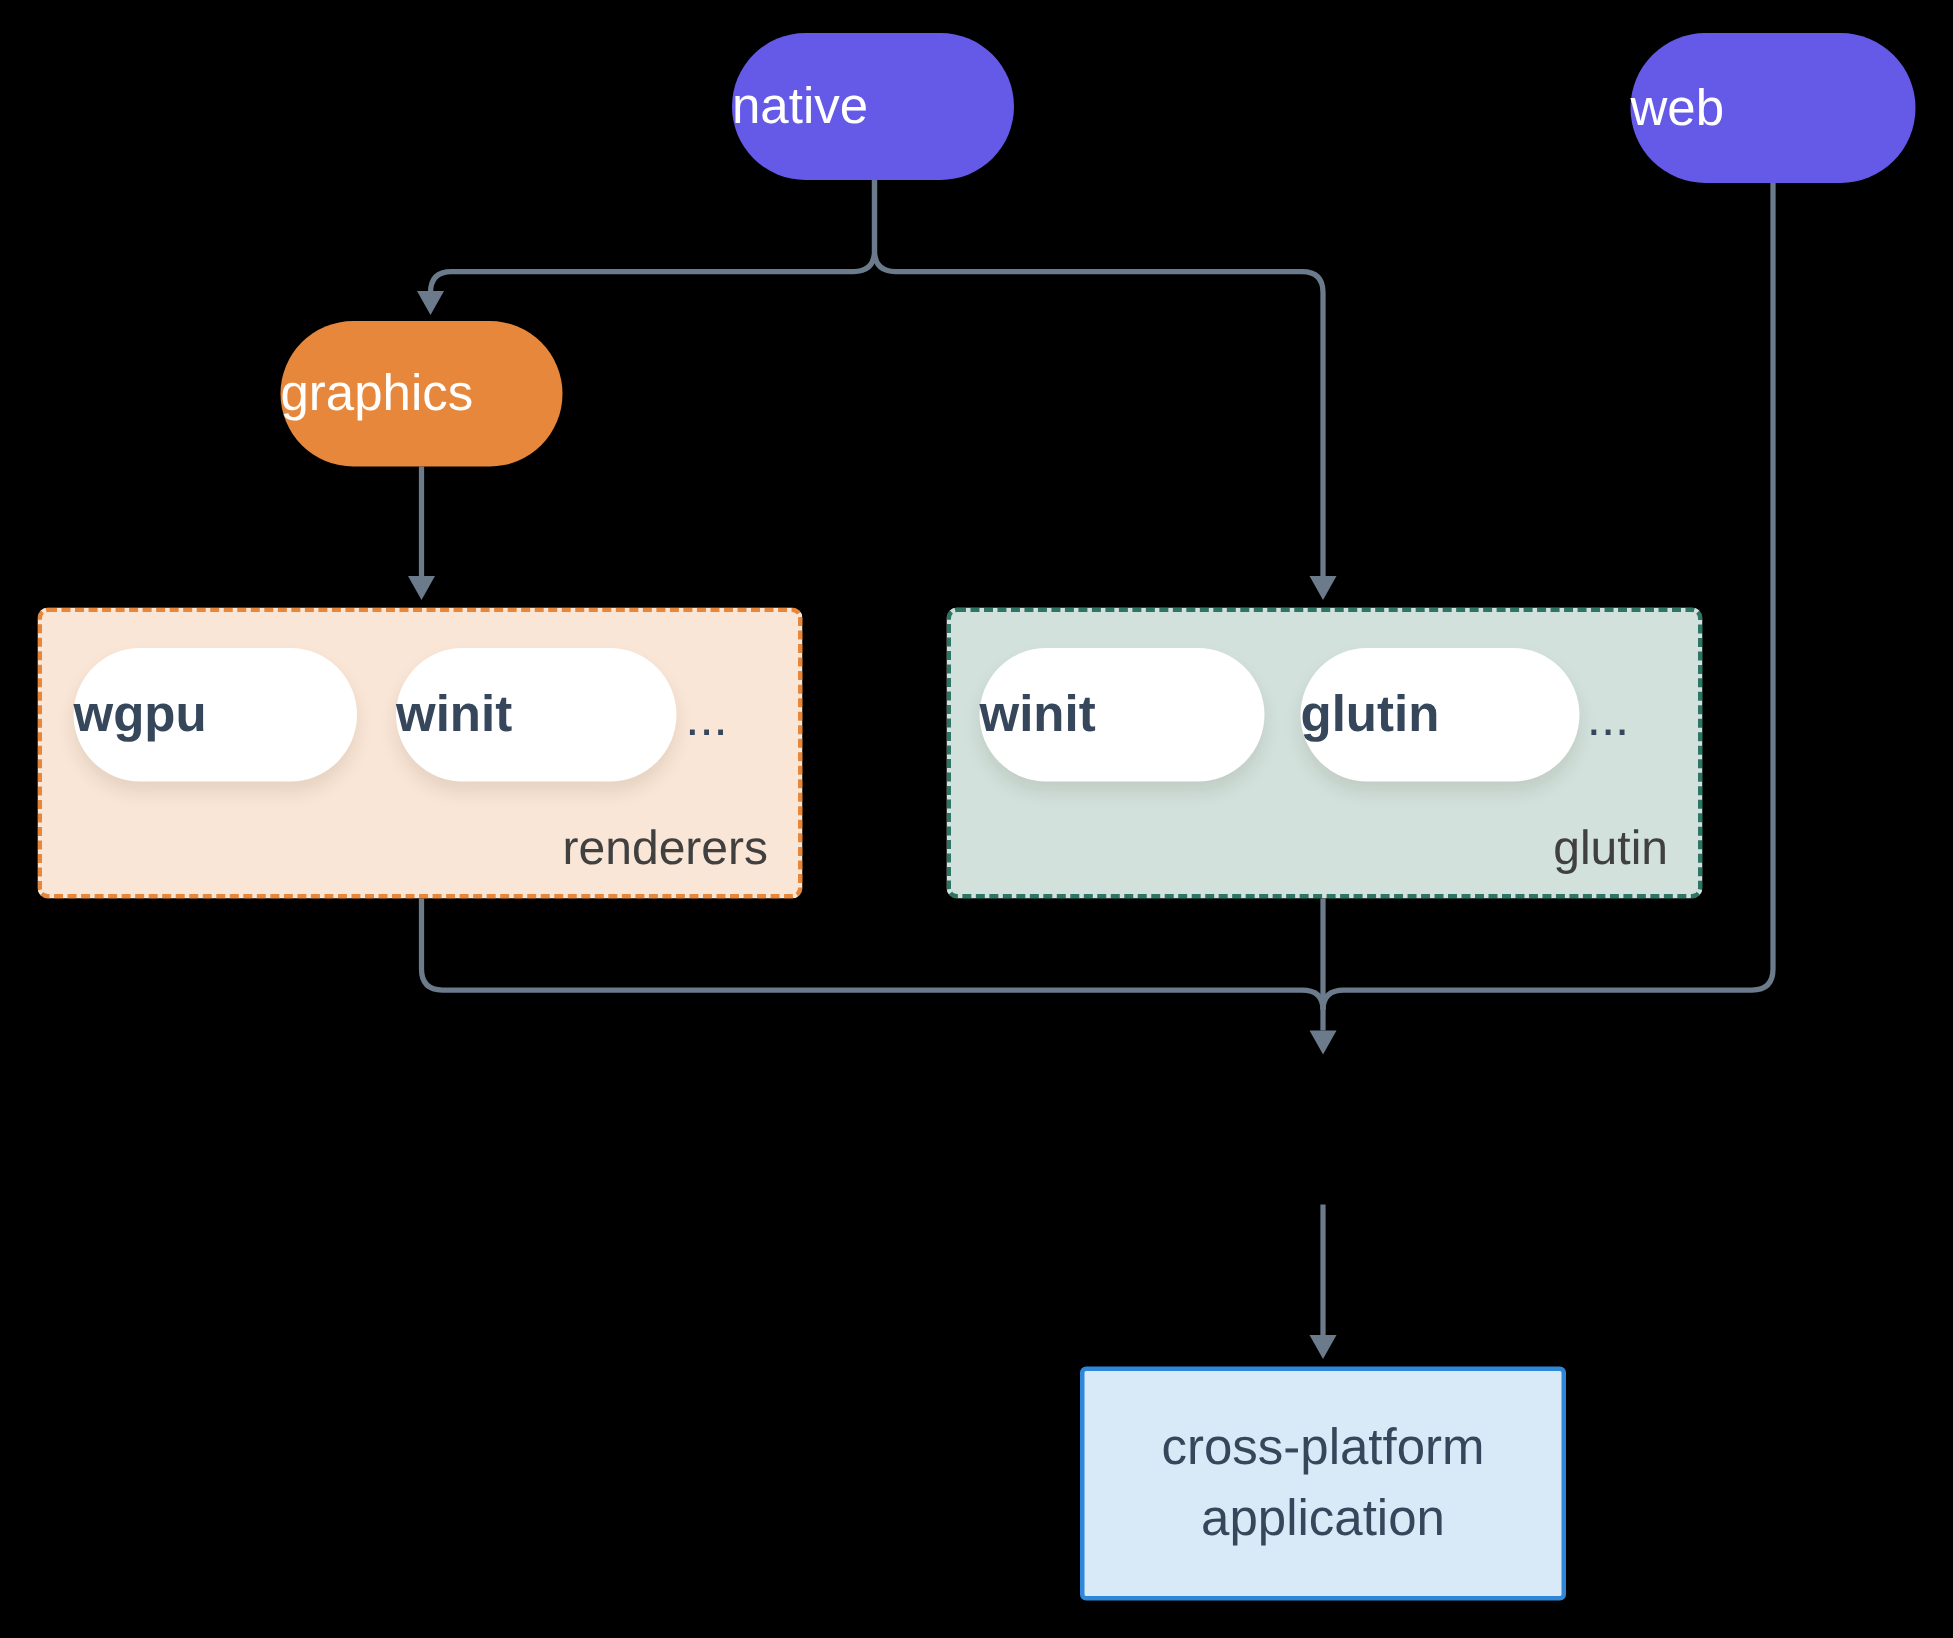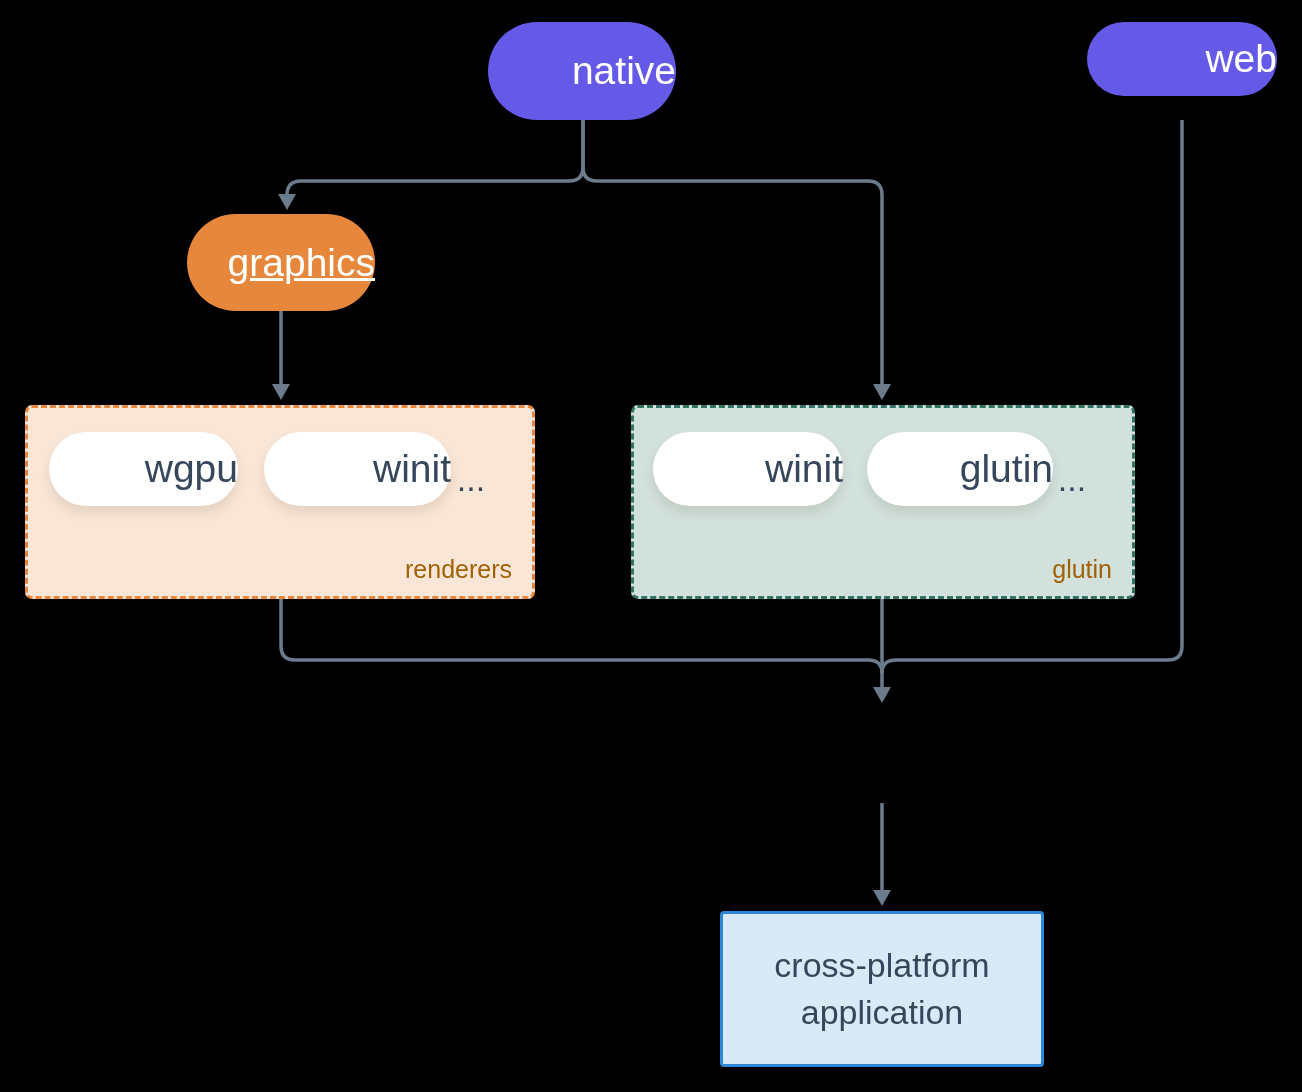--- a/index.html
+++ b/index.html
@@ -21,56 +21,56 @@
     fill: none;
     stroke: #6b7b8c;
     stroke-width: 3.5;
   }
   svg.connectors polygon { fill: #6b7b8c; }
 
   .pill {
     position: absolute;
     display: flex;
     align-items: center;
-    justify-content: flex-end;
+    justify-content: flex-start;
     border-radius: 70px;
-    font-size: 39px;
+    font-size: 34px;
     z-index: 1;
   }
   .pill.colored { color: #ffffff; }
   .pill.white {
     background: #ffffff;
     color: #36475c;
     box-shadow: 0 7px 12px rgba(40, 25, 10, 0.10);
   }
 
   #node-native   { left: 488px;  top: 22px;  width: 188px; height: 98px; background: #655ae8; }
-  #node-web      { left: 1087px; top: 22px;  width: 190px; height: 74px; background: #655ae8; }
-  #node-graphics { left: 187px;  top: 214px; width: 188px; height: 97px; background: #e6873b; text-decoration: underline; }
+  #node-web      { left: 1087px; top: 22px;  width: 190px; height: 100px; background: #655ae8; }
+  #node-graphics { left: 187px;  top: 214px; width: 188px; height: 97px; background: #e6873b; }
   #node-iced     { left: 787px;  top: 708px; width: 190px; height: 95px; background: #2e87d8; }
 
   .group {
     position: absolute;
     z-index: 1;
     border-radius: 7px;
     border: 3px dashed transparent;
     box-sizing: border-box;
   }
   #group-renderers {
     left: 25px; top: 405px; width: 510px; height: 194px;
     background: #fae6d6;
     border-color: #e6873b;
   }
   #group-shells {
     left: 631px; top: 405px; width: 504px; height: 194px;
     background: #d2e1db;
     border-color: #2e7566;
     padding-left: 37px;
   }
-  .group .pill.white { height: 74px; top: 24px; }
+  .group .pill.white { height: 89px; top: 24px; font-weight: bold; }
   #pill-wgpu   { left: 21px;  width: 189px; }
   #pill-glow   { left: 236px; width: 187px; }
   #pill-winit  { left: 19px;  width: 190px; }
   #pill-glutin { left: 233px; width: 186px; }
 
   .dots {
     position: absolute;
     top: 24px;
     height: 95px;
     width: 46px;
@@ -80,22 +80,22 @@
     font-size: 34px;
     color: #36475c;
   }
   #dots-renderers { left: 420px; }
   #dots-shells    { left: 415px; }
 
   .group-label {
     position: absolute;
     right: 20px;
     bottom: 12px;
-    font-size: 25px;
-    color: #a16207;
+    font-size: 32px;
+    color: #404040;
   }
 
   #node-app {
     position: absolute;
     left: 720px; top: 911px; width: 324px; height: 156px;
     box-sizing: border-box;
     background: #d8e9f8;
     border: 3px solid #2e87d8;
     border-radius: 4px;
     display: flex;

